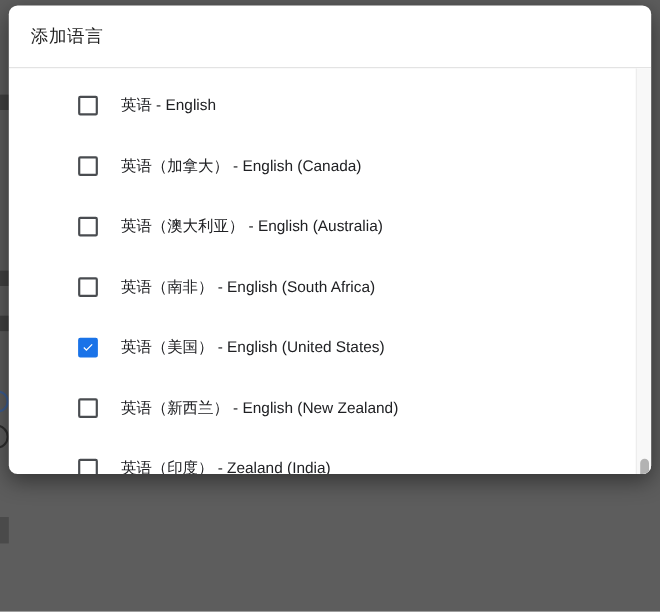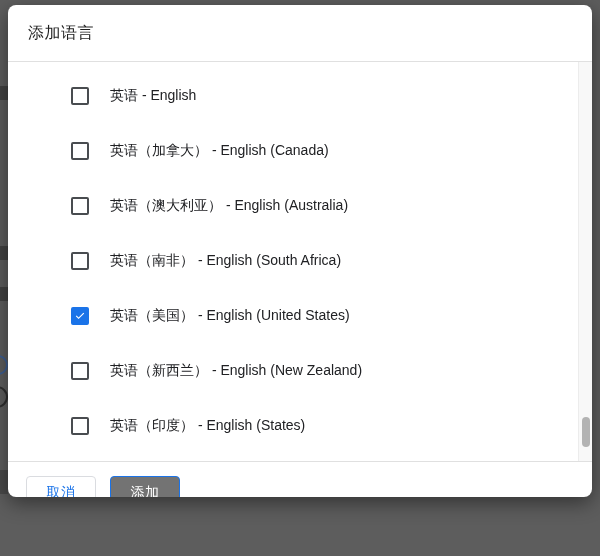--- a/index.html
+++ b/index.html
@@ -22,21 +22,21 @@
     background: transparent;
   }
   .bg-ring.blue { width: 20px; height: 20px; border: 2px solid #3d5d8f; left: -12px; top: 355px; }
   .bg-ring.dark { width: 22px; height: 22px; border: 2px solid #2e2e2e; left: -14px; top: 386px; }
   .bg-band { left: 0; top: 470px; width: 8px; height: 24px; background: #4a4a4a; }
 
   
   .dialog {
     position: absolute;
     left: 8px; top: 5px;
-    width: 584px; height: 492px;
+    width: 584px; height: 426px;
     background: #ffffff;
     border-radius: 8px;
     box-shadow: 0 6px 20px rgba(0,0,0,.45);
     z-index: 2;
     display: flex;
     flex-direction: column;
     overflow: hidden;
   }
 
   .dialog-header {
@@ -182,21 +182,21 @@
       <span class="lang-label">英语（美国） - English (United States)</span>
     </div>
 
     <div class="lang-row">
       <span class="checkbox"></span>
       <span class="lang-label">英语（新西兰） - English (New Zealand)</span>
     </div>
 
     <div class="lang-row">
       <span class="checkbox"></span>
-      <span class="lang-label">英语（印度） - English (States)</span>
+      <span class="lang-label">英语（印度） - Zealand (India)</span>
     </div>
 
     <div class="scrollbar-track">
       <div class="scrollbar-thumb"></div>
     </div>
   </div>
 
   <div class="dialog-footer">
     <button class="btn btn-cancel">取消</button>
     <button class="btn btn-add">添加</button>

